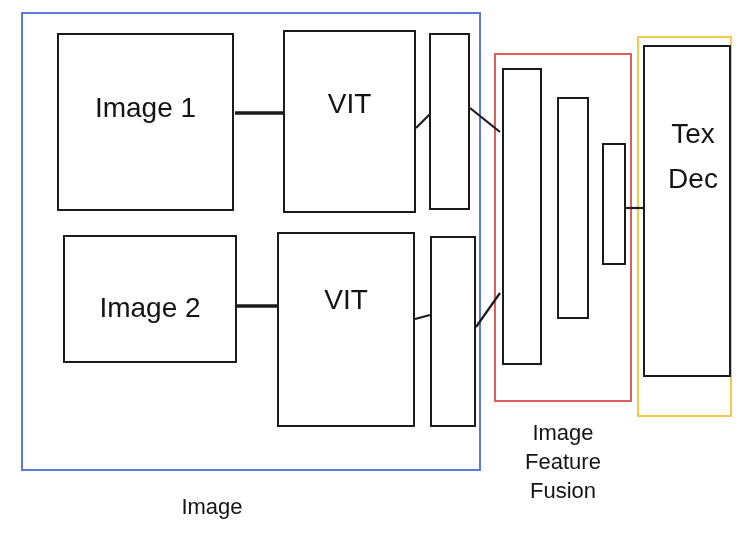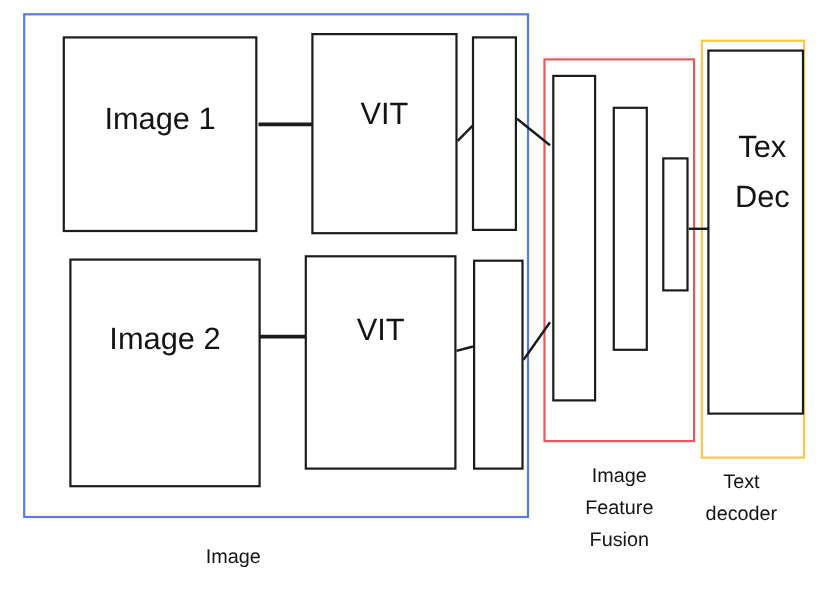--- a/index.html
+++ b/index.html
@@ -33,21 +33,21 @@
   }
   .box-label {
     font-size: 28px;
     line-height: 34px;
     white-space: pre-line;
     text-align: center;
   }
   .caption {
     position: absolute;
     text-align: center;
-    font-size: 18px;
+    font-size: 22px;
     line-height: 29px;
     white-space: pre-line;
   }
   #decoder-box .box-label {
     line-height: 45px;
     padding-left: 12px;
   }
   svg.connectors {
     position: absolute;
     left: 0; top: 0;
@@ -70,21 +70,21 @@
   <div class="box box-label-host" style="left:57px; top:33px; width:177px; height:178px; padding-top:56px;">
     <span class="box-label">Image 1</span>
   </div>
 
   <div class="box box-label-host" style="left:283px; top:30px; width:133px; height:183px; padding-top:55px;">
     <span class="box-label">VIT</span>
   </div>
 
   <div class="box" style="left:429px; top:33px; width:41px; height:177px;"></div>
 
-  <div class="box box-label-host" style="left:63px; top:235px; width:174px; height:208px; padding-top:54px;">
+  <div class="box box-label-host" style="left:63px; top:235px; width:174px; height:128px; padding-top:54px;">
     <span class="box-label">Image 2</span>
   </div>
 
   <div class="box box-label-host" style="left:277px; top:232px; width:138px; height:195px; padding-top:49px;">
     <span class="box-label">VIT</span>
   </div>
 
   <div class="box" style="left:430px; top:236px; width:46px; height:191px;"></div>
 
   <div class="box" style="left:502px; top:68px; width:40px; height:297px;"></div>
@@ -105,16 +105,14 @@
     <line class="connector" x1="476" y1="327" x2="500" y2="293" stroke-width="2.2"></line>
     <line class="connector" x1="626" y1="208" x2="644" y2="208" stroke-width="2.2"></line>
   </svg>
 
   <div class="caption" style="left:132px; top:492px; width:160px;">Image</div>
 
   <div class="caption" style="left:483px; top:418px; width:160px;">Image
 Feature
 Fusion</div>
 
-  <div class="caption" style="left:594px; top:424px; width:160px;">Text
-decoder</div>
 
 </div>
 
 </body></html>

